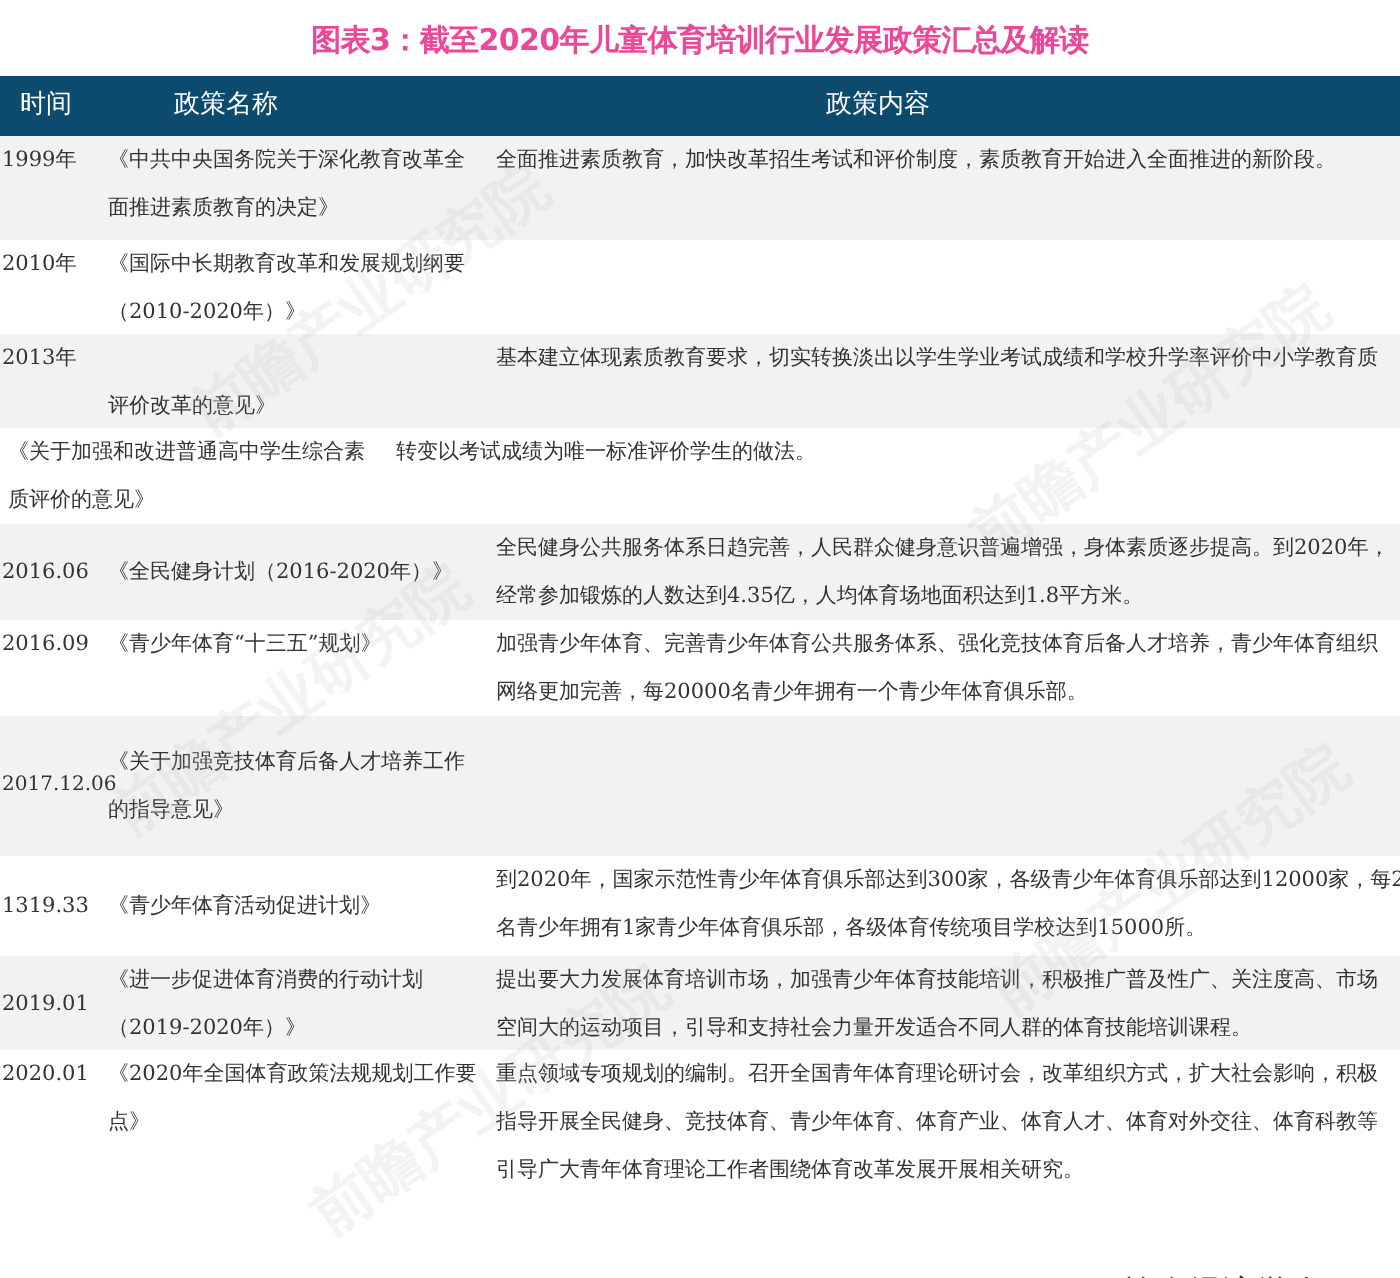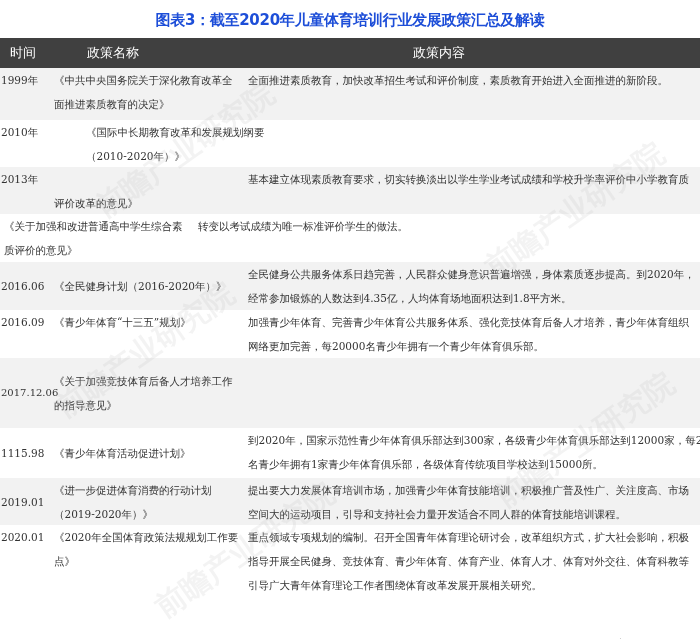--- a/index.html
+++ b/index.html
@@ -4,28 +4,28 @@
 <style>
   html, body { margin: 0; padding: 0; background: #ffffff; }
   body {
     width: 700px; height: 639px; overflow: hidden; position: relative;
     font-family: "DejaVu Serif", "Liberation Serif", serif;
     color: #333333;
   }
   .title {
     position: absolute; top: 6px; left: 0; width: 700px; height: 28px;
     text-align: center; font-size: 15px; font-weight: bold; line-height: 28px;
-    font-family: "DejaVu Sans", "Liberation Sans", sans-serif; color: #1d4ed8;
+    font-family: "DejaVu Sans", "Liberation Sans", sans-serif; color: #ec4899;
     letter-spacing: -0.3px;
   }
   .table {
     position: absolute; top: 38px; left: 0; width: 700px;
   }
   .thead {
-    display: flex; height: 30px; background: #404040; color: #ffffff;
+    display: flex; height: 30px; background: #0c4a6e; color: #ffffff;
     font-size: 13px; line-height: 30px;
     font-family: "DejaVu Sans", "Liberation Sans", sans-serif;
   }
   .thead .c1 { width: 70px; padding-left: 10px; box-sizing: border-box; }
   .thead .c2 { width: 168px; padding-left: 17px; box-sizing: border-box; }
   .thead .c3 { flex: 1; text-align: center; padding-right: 60px; box-sizing: border-box; }
   .row {
     display: flex; font-size: 10.5px; line-height: 24px; box-sizing: border-box;
     position: relative;
   }
@@ -64,21 +64,21 @@
     <div class="c1">1999年</div>
     <div class="c2">
       <span>《中共中央国务院关于深化教育改革全</span><br>
       <span>面推进素质教育的决定》</span>
     </div>
     <div class="c3">
       <span>全面推进素质教育，加快改革招生考试和评价制度，素质教育开始进入全面推进的新阶段。</span>
     </div>
   </div>
 
-  <div class="row" style="height:47px;gap:32px;">
+  <div class="row" style="height:47px;">
     <div class="c1">2010年</div>
     <div class="c2">
       <span>《国际中长期教育改革和发展规划纲要</span><br>
       <span>（2010-2020年）》</span>
     </div>
   </div>
 
   <div class="row alt" style="height:47px;">
     <div class="c1">2013年</div>
     <div class="c2">
@@ -126,21 +126,21 @@
     <div class="c1" style="font-size:10px;">2017.12.06</div>
     <div class="c2">
       <div>
         <span>《关于加强竞技体育后备人才培养工作</span><br>
         <span>的指导意见》</span>
       </div>
     </div>
   </div>
 
   <div class="row vc" style="height:50px;">
-    <div class="c1">1115.98</div>
+    <div class="c1">1319.33</div>
     <div class="c2">
       <span>《青少年体育活动促进计划》</span>
     </div>
     <div class="c3">
       <span>到2020年，国家示范性青少年体育俱乐部达到300家，各级青少年体育俱乐部达到12000家，每27</span>
       <span>名青少年拥有1家青少年体育俱乐部，各级体育传统项目学校达到15000所。</span>
     </div>
   </div>
 
   <div class="row alt vc" style="height:47px;">

